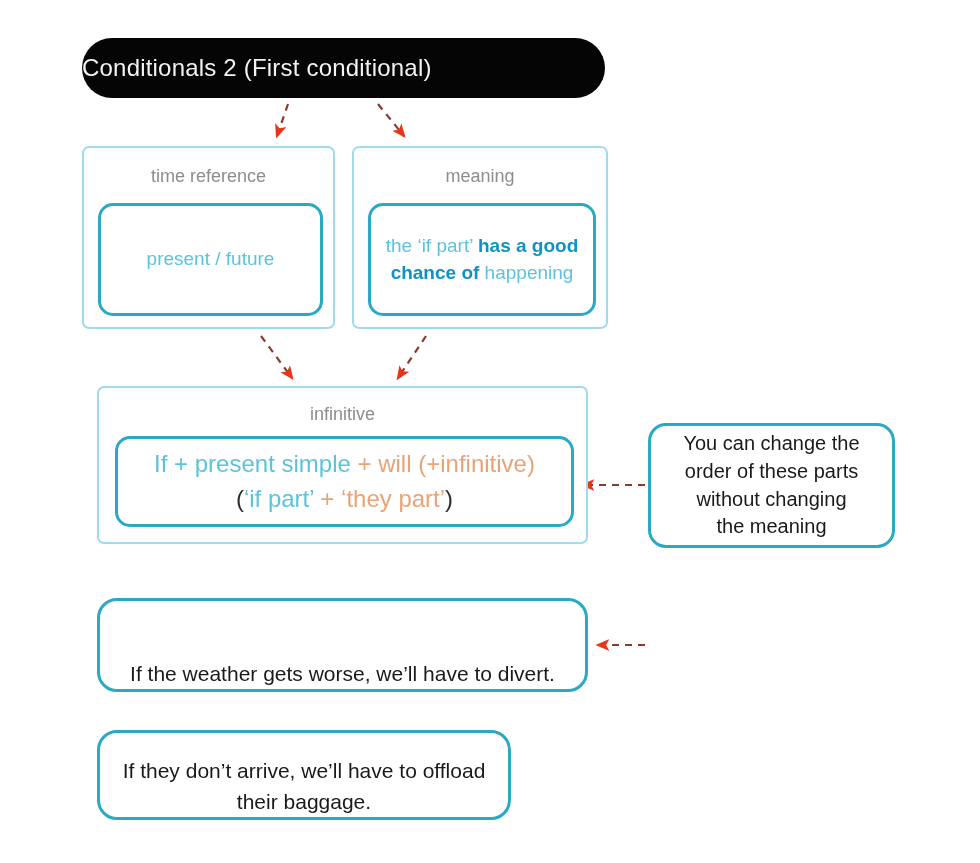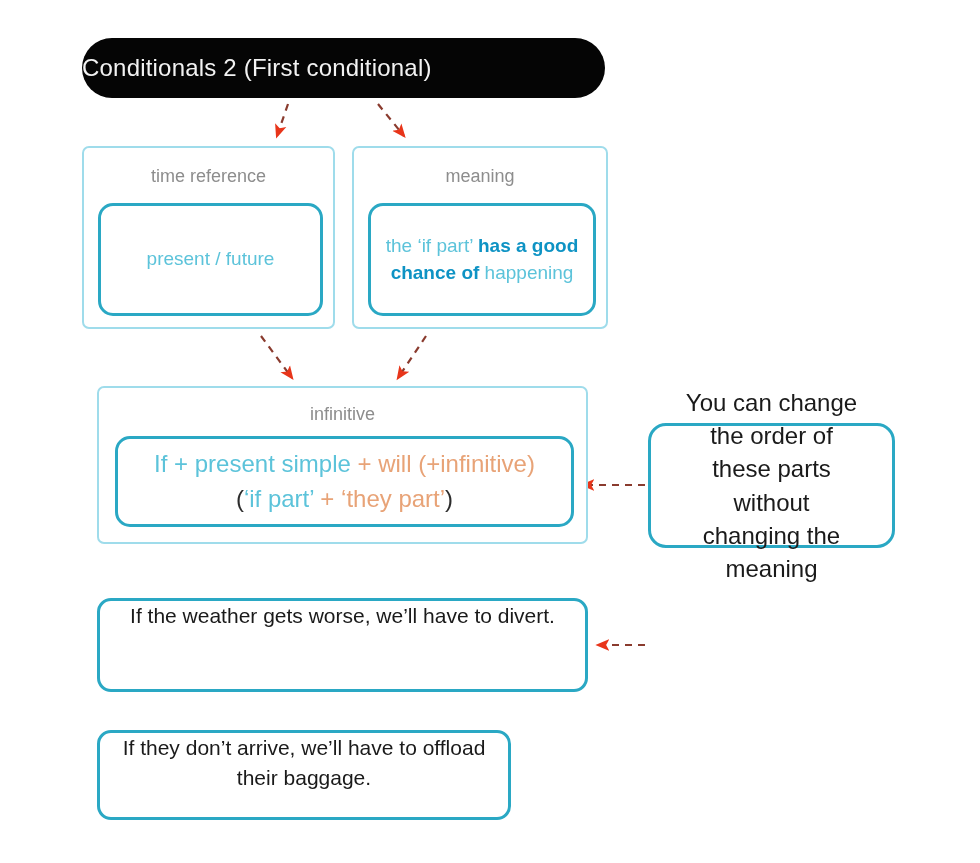--- a/index.html
+++ b/index.html
@@ -121,25 +121,25 @@
     top: 48px;
     width: 459px;
     height: 91px;
   }
   #box-structure .inner-text { font-size: 24px; line-height: 1.45; }
 
   
   .example-box {
     position: absolute;
     border: 3px solid #2aa8c4;
-    border-radius: 14px;
-    background: #ffffff;
-    box-sizing: border-box;
-    display: flex;
-    align-items: flex-start;
+    border-radius: 20px;
+    background: #ffffff;
+    box-sizing: border-box;
+    display: flex;
+    align-items: flex-end;
     justify-content: center;
     text-align: center;
     color: #1a1a1a;
     font-size: 21px;
     line-height: 1.45;
     padding: 0 6px;
   }
   #example-1 {
     left: 97px;
     top: 598px;
@@ -158,21 +158,21 @@
     position: absolute;
     border: 3px solid #2aa8c4;
     border-radius: 18px;
     background: #ffffff;
     box-sizing: border-box;
     display: flex;
     align-items: center;
     justify-content: center;
     text-align: center;
     color: #1a1a1a;
-    font-size: 24px;
+    font-size: 20px;
     line-height: 1.38;
     padding: 0 31px;
   }
   #callout-order {
     left: 648px;
     top: 423px;
     width: 247px;
     height: 125px;
   }
   #callout-divert {

